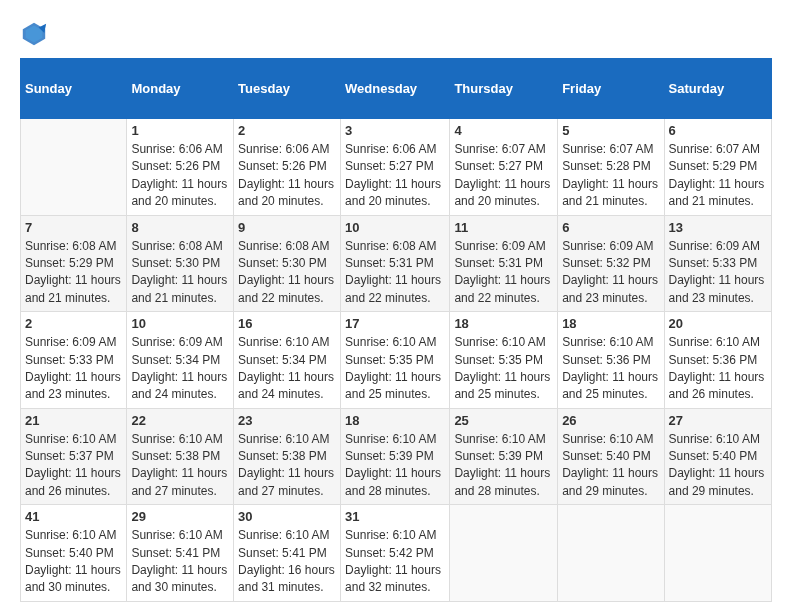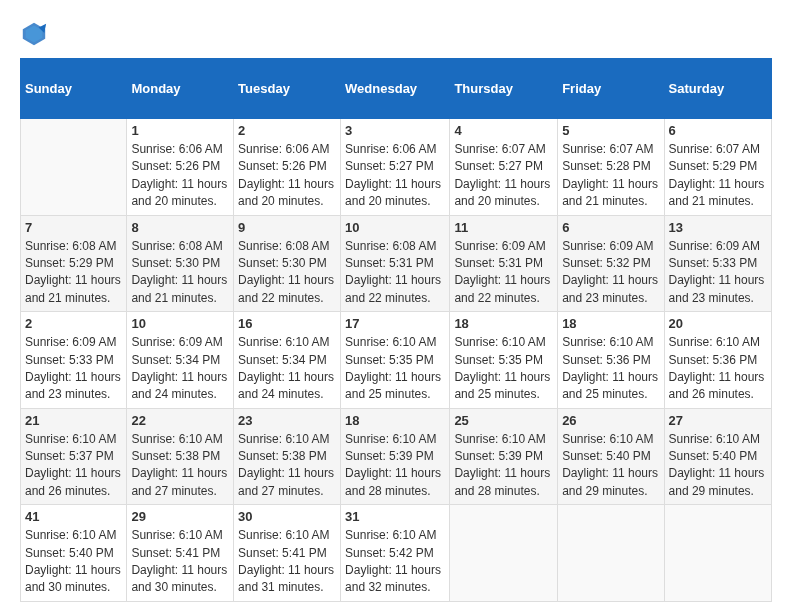--- a/index.html
+++ b/index.html
@@ -374,21 +374,21 @@
           <span>Sunrise: 6:10 AM</span><br>
           <span>Sunset: 5:41 PM</span><br>
           <span>Daylight: 11 hours and 30 minutes.</span>
         </div>
       </td>
         <td>
         <span class="day-number">30</span>
         <div class="day-info">
           <span>Sunrise: 6:10 AM</span><br>
           <span>Sunset: 5:41 PM</span><br>
-          <span>Daylight: 11 hours and 31 minutes.</span>
+          <span>Daylight: 16 hours and 31 minutes.</span>
         </div>
       </td>
         <td>
         <span class="day-number">31</span>
         <div class="day-info">
           <span>Sunrise: 6:10 AM</span><br>
           <span>Sunset: 5:42 PM</span><br>
           <span>Daylight: 11 hours and 32 minutes.</span>
         </div>
       </td>

